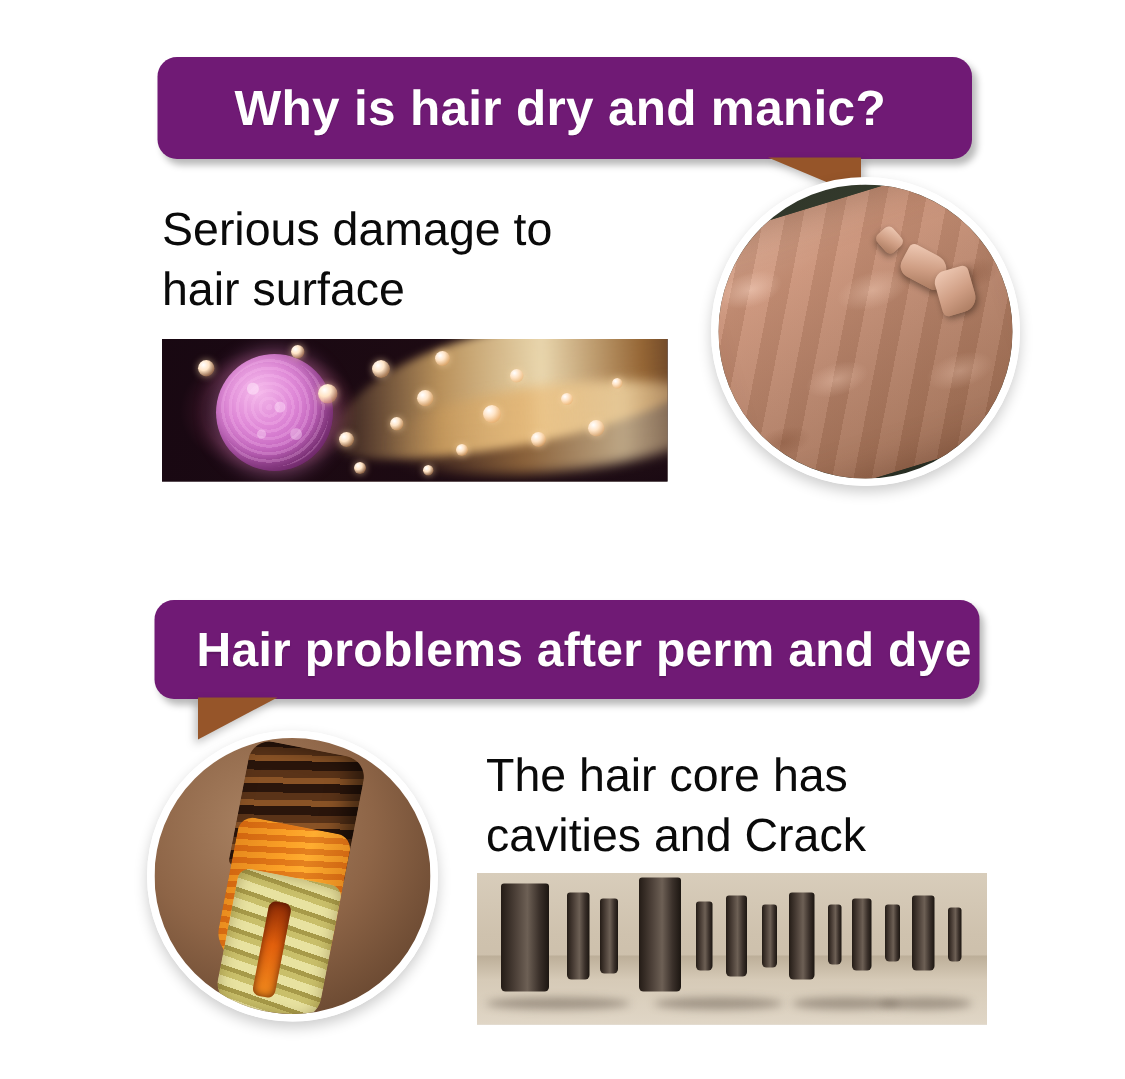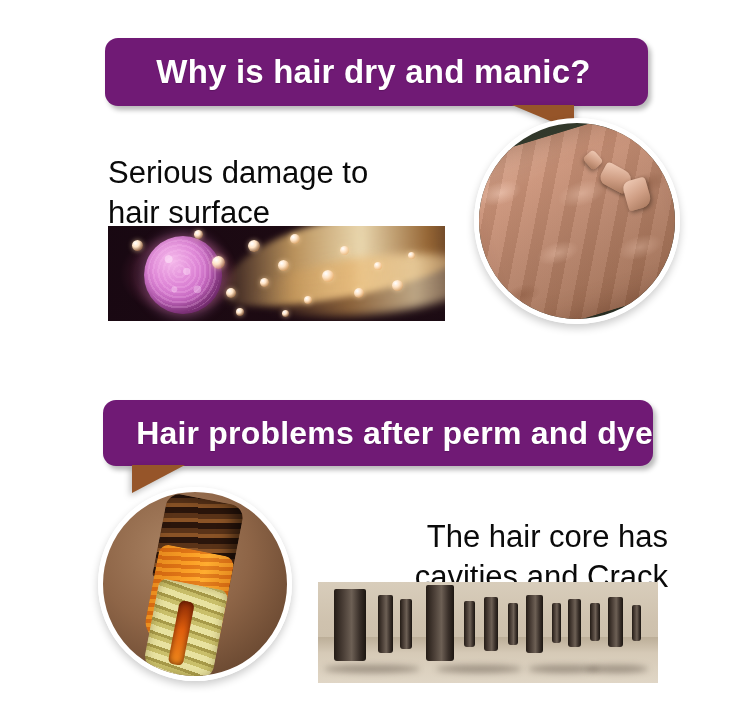--- a/index.html
+++ b/index.html
@@ -65,44 +65,43 @@
     border-right: 62px solid #965529;
     border-bottom: 26px solid transparent;
   }
 
   
   #banner-2 {
     left: 103px;
     top: 400px;
     width: 550px;
     height: 66px;
-    justify-content: flex-end;
-    padding-left: 6px;
+    justify-content: flex-start;
+    padding-left: 28px;
   }
   #banner-2 .banner-text { font-size: 32px; }
   #banner-2-tail {
     left: 132px;
     top: 465px;
     border-left: 0px solid transparent;
     border-right: 53px solid #965529;
     border-bottom: 28px solid transparent;
     transform: scaleX(-1);
   }
 
   
   .caption {
     position: absolute;
     font-size: 31px;
     line-height: 1.30;
     color: #0a0a0a;
     white-space: pre-line;
-    margin-top: 20px;
   }
   #caption-1 { left: 108px; top: 133px; text-align: left; width: 340px; }
-  #caption-2 { left: 348px; top: 497px; text-align: right; width: 320px; }
+  #caption-2 { left: 324px; top: 497px; text-align: left; width: 320px; }
 
   
   .strip {
     position: absolute;
     overflow: hidden;
   }
 
   
   #strip-fiber {
     left: 108px;

